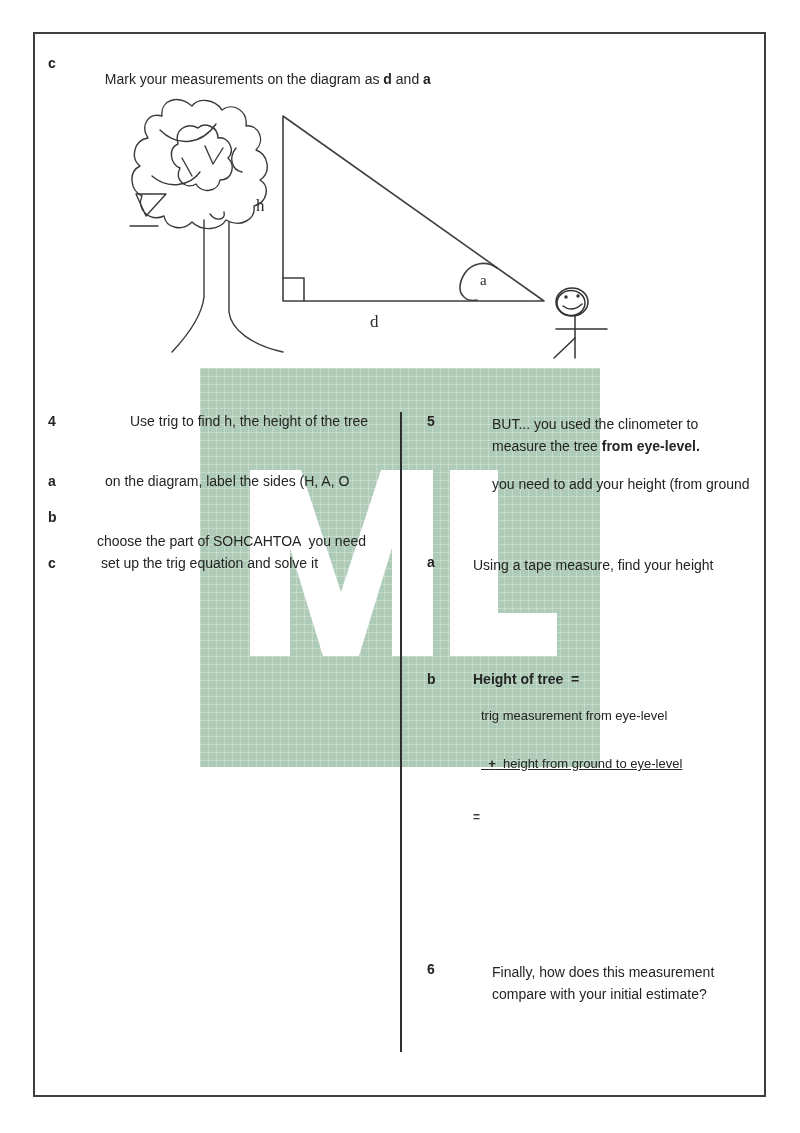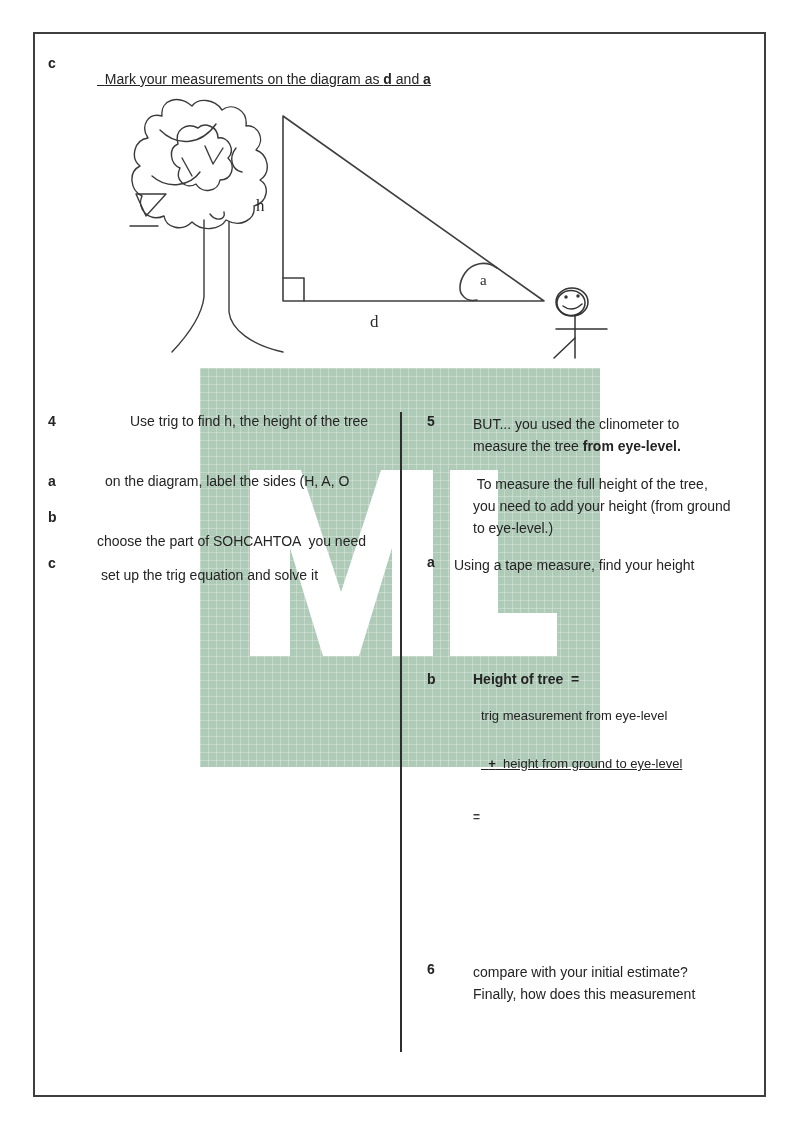--- a/index.html
+++ b/index.html
@@ -3,21 +3,21 @@
 <meta charset="utf-8">
 <style>
   html,body{margin:0;padding:0;}
   body{
     width:800px;height:1133px;position:relative;background:#ffffff;
     font-family:"Liberation Sans",sans-serif;color:#242424;overflow:hidden;
   }
   .abs{position:absolute;}
   .num{font-weight:bold;font-size:14px;}
   .txt{font-size:14px;white-space:pre;}
-  .line{font-size:14px;white-space:pre;line-height:22px;}
+  .line{font-size:14px;white-space:pre;line-height:22px;margin-left:19px;}
   .page-border{
     left:33px;top:32px;width:729px;height:1061px;
     border:2px solid #3e3e3e;pointer-events:none;z-index:6;
   }
   .watermark{
     left:200px;top:368px;width:400px;height:399px;z-index:1;
     background-color:#aecbb7;
     background-image:
       linear-gradient(rgba(255,255,255,0.28) 1px, transparent 1px),
       linear-gradient(90deg, rgba(255,255,255,0.28) 1px, transparent 1px);
@@ -81,60 +81,58 @@
   </g>
 </svg>
 
 <div class="abs serif-label content" style="left:256px;top:196px;">h</div>
 <div class="abs serif-label content" style="left:370px;top:312px;">d</div>
 <div class="abs serif-label content" style="left:480px;top:272px;font-size:15px;">a</div>
 
 <div class="abs divider"></div>
 
 <span class="abs num content" style="left:48px;top:55px;">c</span>
-<div class="abs content txt" style="left:97px;top:55px;text-decoration:underline;">
+<div class="abs content txt" style="left:97px;top:55px;">
   <span>Mark your measurements on the diagram as </span><span class="b">d</span><span> and </span><span class="b">a</span>
 </div>
 
 <span class="abs num content" style="left:48px;top:413px;">4</span>
 <div class="abs txt content" style="left:97px;top:413px;margin-left:33px;">Use trig to find h, the height of the tree</div>
 
 <span class="abs num content" style="left:48px;top:473px;">a</span>
 <div class="abs txt content" style="left:97px;top:473px;margin-left:8px;">on the diagram, label the sides (H, A, O</div>
 
 <span class="abs num content" style="left:48px;top:509px;">b</span>
 <div class="abs txt content" style="left:97px;top:509px;margin-top:24px;">choose the part of SOHCAHTOA  you need</div>
 
 <span class="abs num content" style="left:48px;top:555px;">c</span>
-<div class="abs txt content" style="left:97px;top:555px;margin-top:12px;"> set up the trig equation and solve it</div>
+<div class="abs txt content" style="left:97px;top:555px;"> set up the trig equation and solve it</div>
 
 <span class="abs num content" style="left:427px;top:413px;">5</span>
 <div class="abs content" style="left:473px;top:413px;">
   <div class="line">BUT... you used the clinometer to</div>
   <div class="line"><span>measure the tree </span><span class="b">from eye-level.</span></div>
 </div>
 
 <div class="abs content" style="left:473px;top:473px;">
-  <div class="line"> To measure the full height of the tree,</div>
   <div class="line">you need to add your height (from ground</div>
-  <div class="line">to eye-level.)</div>
 </div>
 
 <span class="abs num content" style="left:427px;top:554px;">a</span>
 <div class="abs content" style="left:454px;top:554px;">
   <div class="line">Using a tape measure, find your height</div>
 </div>
 
 <span class="abs num content" style="left:427px;top:671px;">b</span>
 <div class="abs txt b content" style="left:473px;top:671px;">Height of tree  =</div>
 <div class="abs txt small content" style="left:473px;top:708px;">trig measurement from eye-level</div>
 <div class="abs txt small content" style="left:473px;top:741px;text-decoration:underline;">
   <span class="b">+</span><span>  height from ground to eye-level</span>
 </div>
 <div class="abs txt b content" style="left:473px;top:810px;font-size:12px;color:#3a3a3a;">=</div>
 
 <span class="abs num content" style="left:427px;top:961px;">6</span>
 <div class="abs content" style="left:473px;top:961px;">
+  <div class="line">Finally, how does this measurement</div>
   <div class="line">compare with your initial estimate?</div>
-  <div class="line">Finally, how does this measurement</div>
 </div>
 
 <div class="abs page-border"></div>
 
 </body></html>

